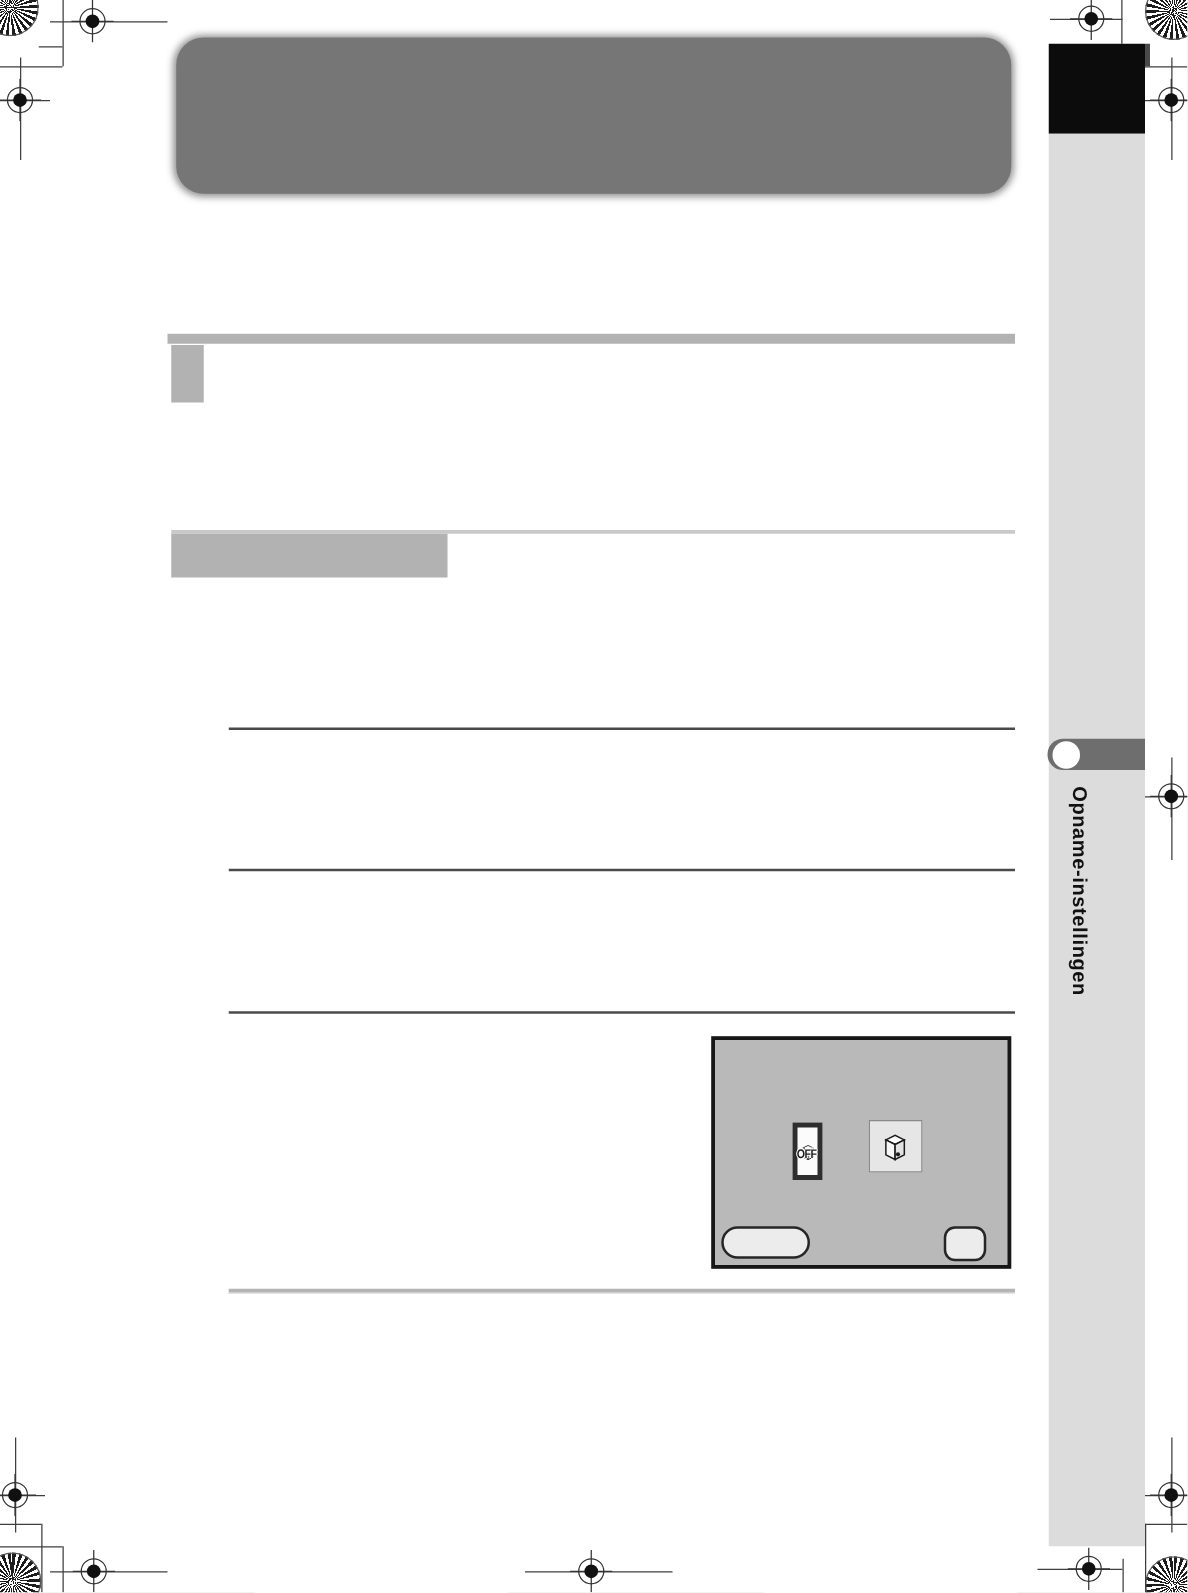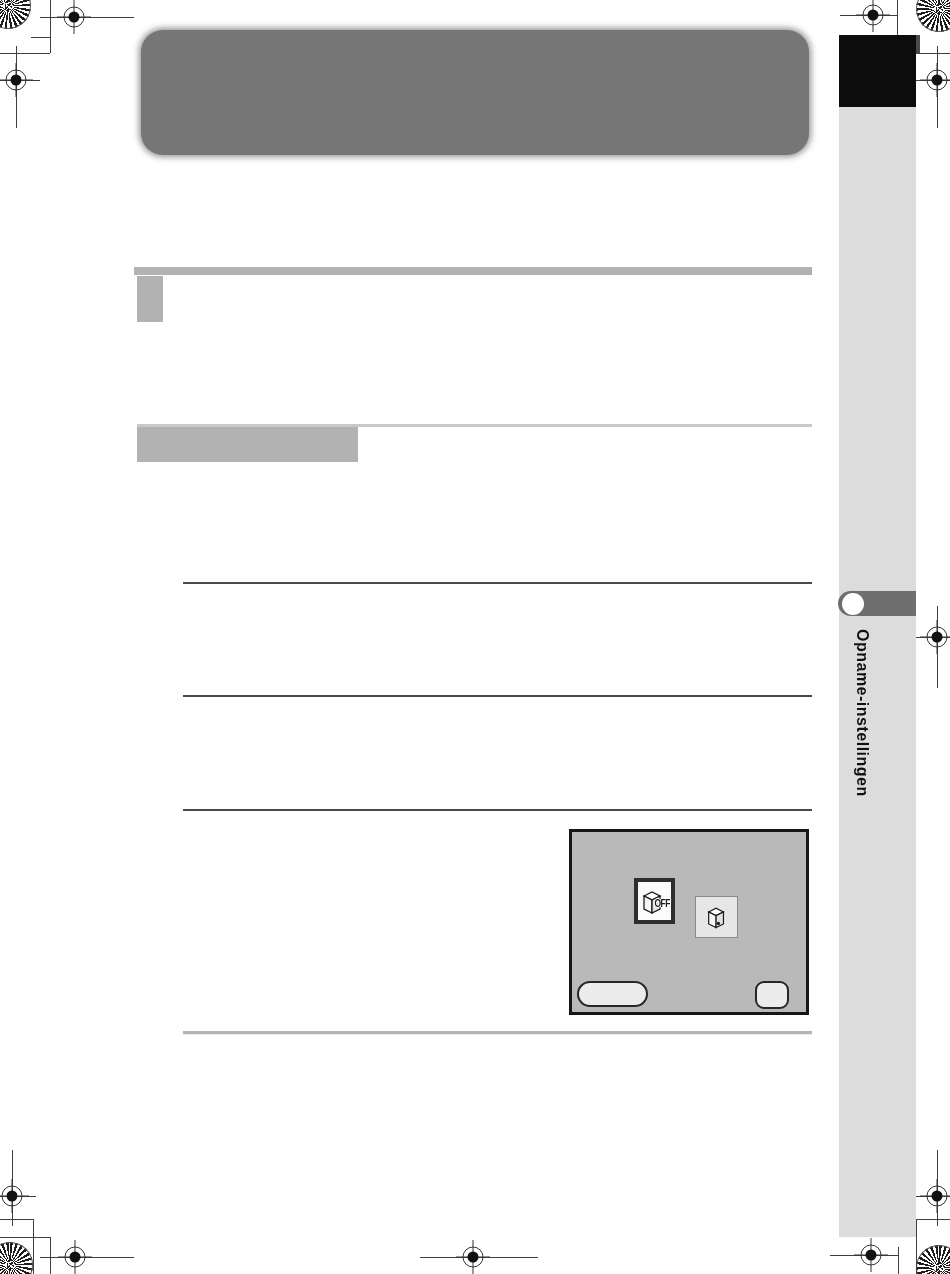--- a/index.html
+++ b/index.html
@@ -17,21 +17,21 @@
   .rule-dark{position:absolute;left:183px;width:629px;height:2px;background:#4a4a4a;}
   .rule-light{position:absolute;left:183px;width:629px;height:3px;background:#b4b4b4;border-bottom:1px solid #ececec;}
   .side-strip{position:absolute;left:839px;top:107px;width:77px;height:1130px;background:#dcdcdc;}
   .side-blacktab{position:absolute;left:839px;top:35px;width:77px;height:72px;background:#0c0c0c;}
   .side-roundtab{position:absolute;left:838px;top:591px;width:78px;height:25px;background:#6e6e6e;border-radius:13px 0 0 13px;}
   .side-roundtab .dot{position:absolute;left:4px;top:1.5px;width:22px;height:22px;background:#ffffff;border-radius:50%;}
   .side-label{position:absolute;left:841px;top:629px;width:30px;writing-mode:vertical-rl;
     font-size:16px;font-weight:bold;color:#111;letter-spacing:0.5px;white-space:nowrap;}
   .cam{position:absolute;left:569px;top:829px;width:240px;height:186px;background:#b9b9b9;
     border:3px solid #161616;box-sizing:border-box;}
-  .cam-opt1{position:absolute;left:62px;top:46px;width:41px;height:46px;background:#fbfbfb;
+  .cam-opt1{position:absolute;left:62px;top:66px;width:24px;height:46px;background:#fbfbfb;
     border:4px solid #2e2e2e;box-sizing:border-box;display:flex;align-items:center;justify-content:flex-start;padding-left:2px;text-align:center;}
   .cam-opt2{position:absolute;left:123px;top:64px;width:43px;height:42px;background:#e6e6e6;
     border:1px solid #8a8a8a;box-sizing:border-box;display:flex;align-items:center;justify-content:center;}
   .off-label{position:absolute;right:0px;bottom:11px;font-size:10px;font-weight:bold;color:#1a1a1a;
     transform:scaleX(0.85);letter-spacing:-0.5px;
     text-shadow:1px 0 0 #fff,-1px 0 0 #fff,0 1px 0 #fff,0 -1px 0 #fff;}
   .cam-pill{position:absolute;left:5px;top:149px;width:71px;height:26px;border-radius:13px;
     background:#ececec;border:2px solid #262626;box-sizing:border-box;}
   .cam-sq{position:absolute;left:183px;top:149px;width:34px;height:28px;border-radius:9px;
     background:#ececec;border:2px solid #262626;box-sizing:border-box;}

